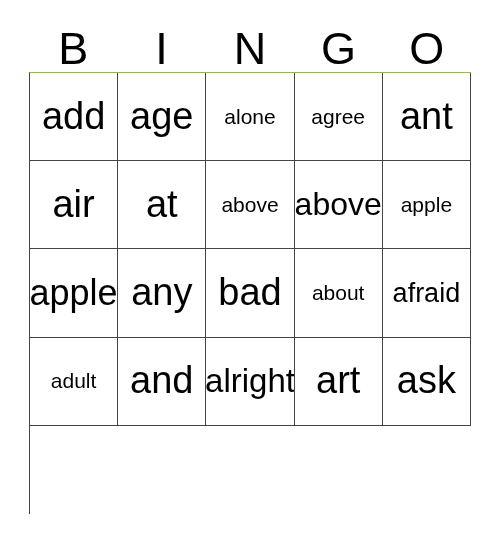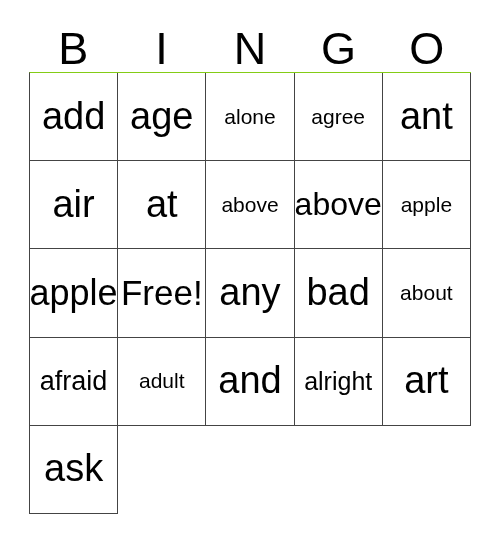--- a/index.html
+++ b/index.html
@@ -77,21 +77,21 @@
     color: #000000;
     line-height: 1.05;
   }
 
   
   .len-2 { font-size: 38px; }
   .len-3 { font-size: 38px; }
   .len-4 { font-size: 36px; }
   .len-5 { font-size: 21px; }
   .len-6 { font-size: 27px; text-align: right; }
-  .len-7 { font-size: 25px; }
+  .len-7 { font-size: 33px; }
   .free  { font-size: 36px; }
 </style>
 </head>
 <body>
 
 <div id="bingo-card">
 
   <div id="header-row">
     <div class="header-letter">B</div>
     <div class="header-letter">I</div>
@@ -131,23 +131,20 @@
         <span class="cell-text len-5" style="font-size: 32px;">above</span>
       </div>
 
     <div class="bingo-cell">
         <span class="cell-text len-5">apple</span>
       </div>
     <div class="bingo-cell">
         <span class="cell-text len-4">apple</span>
       </div>
     <div class="bingo-cell">
-        <span class="cell-text free" style="font-size: 35px;">Free!</span>
-      </div>
-    <div class="bingo-cell">
         <span class="cell-text len-3">any</span>
       </div>
 
     <div class="bingo-cell">
         <span class="cell-text len-3">bad</span>
       </div>
     <div class="bingo-cell">
         <span class="cell-text len-5">about</span>
       </div>
     <div class="bingo-cell">

